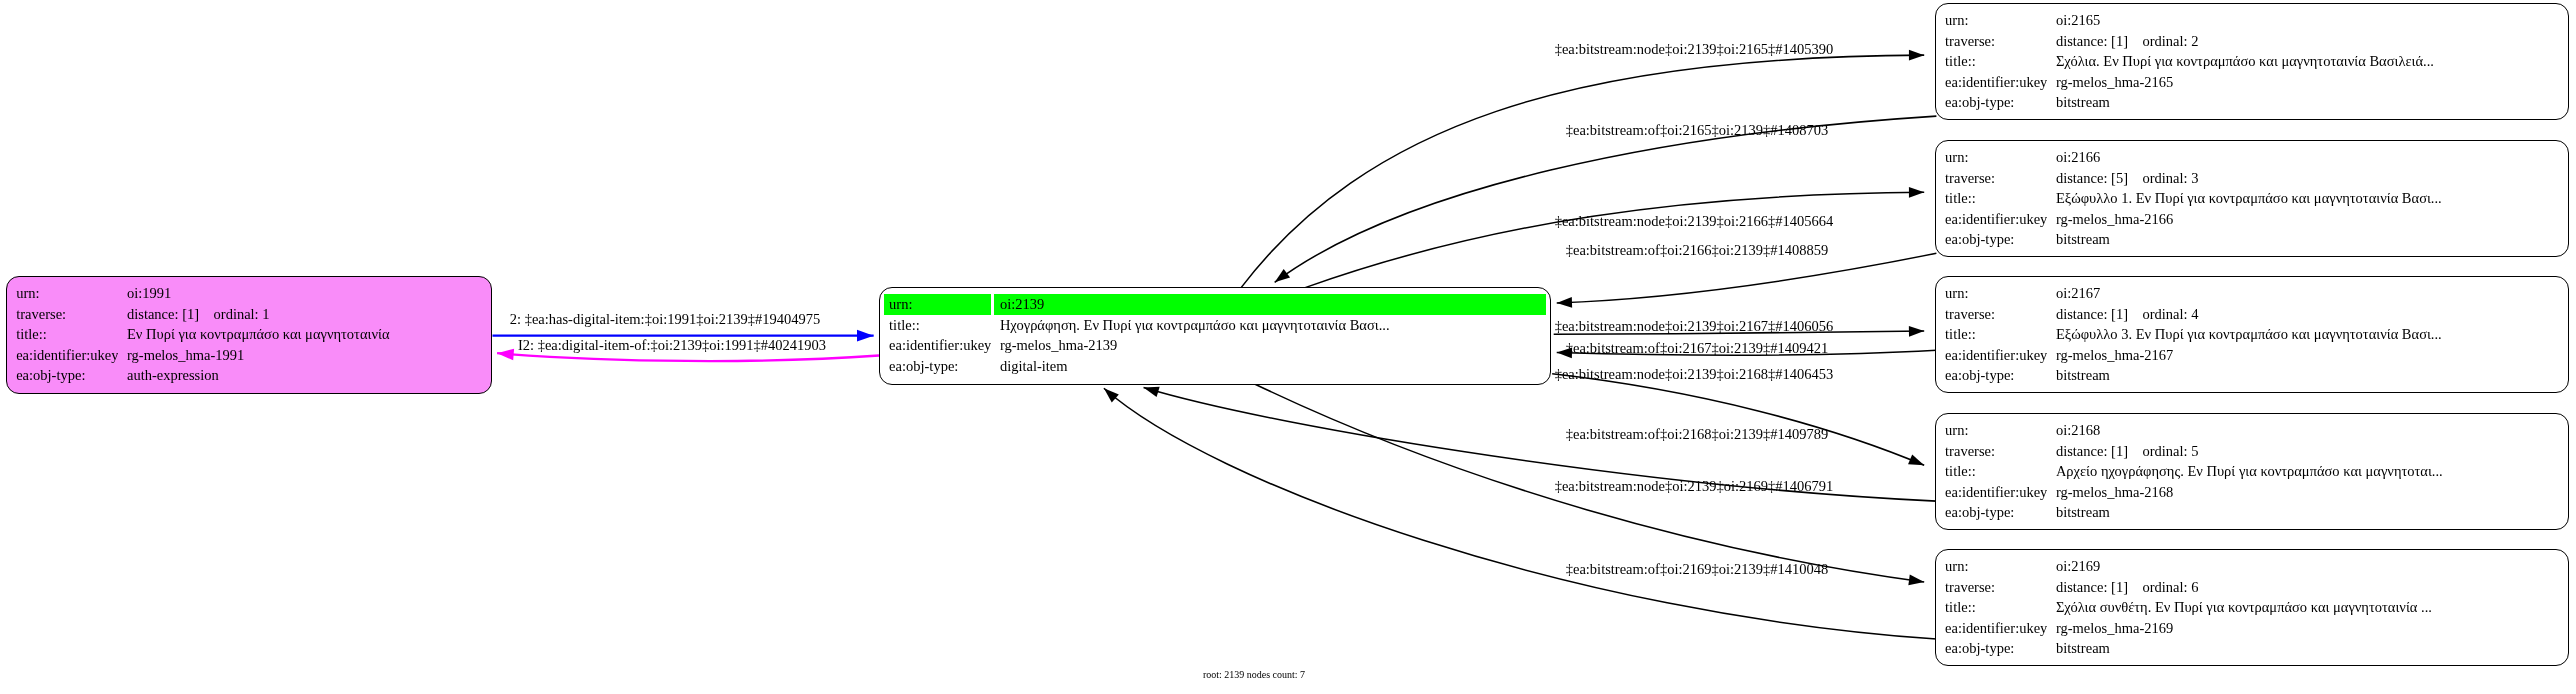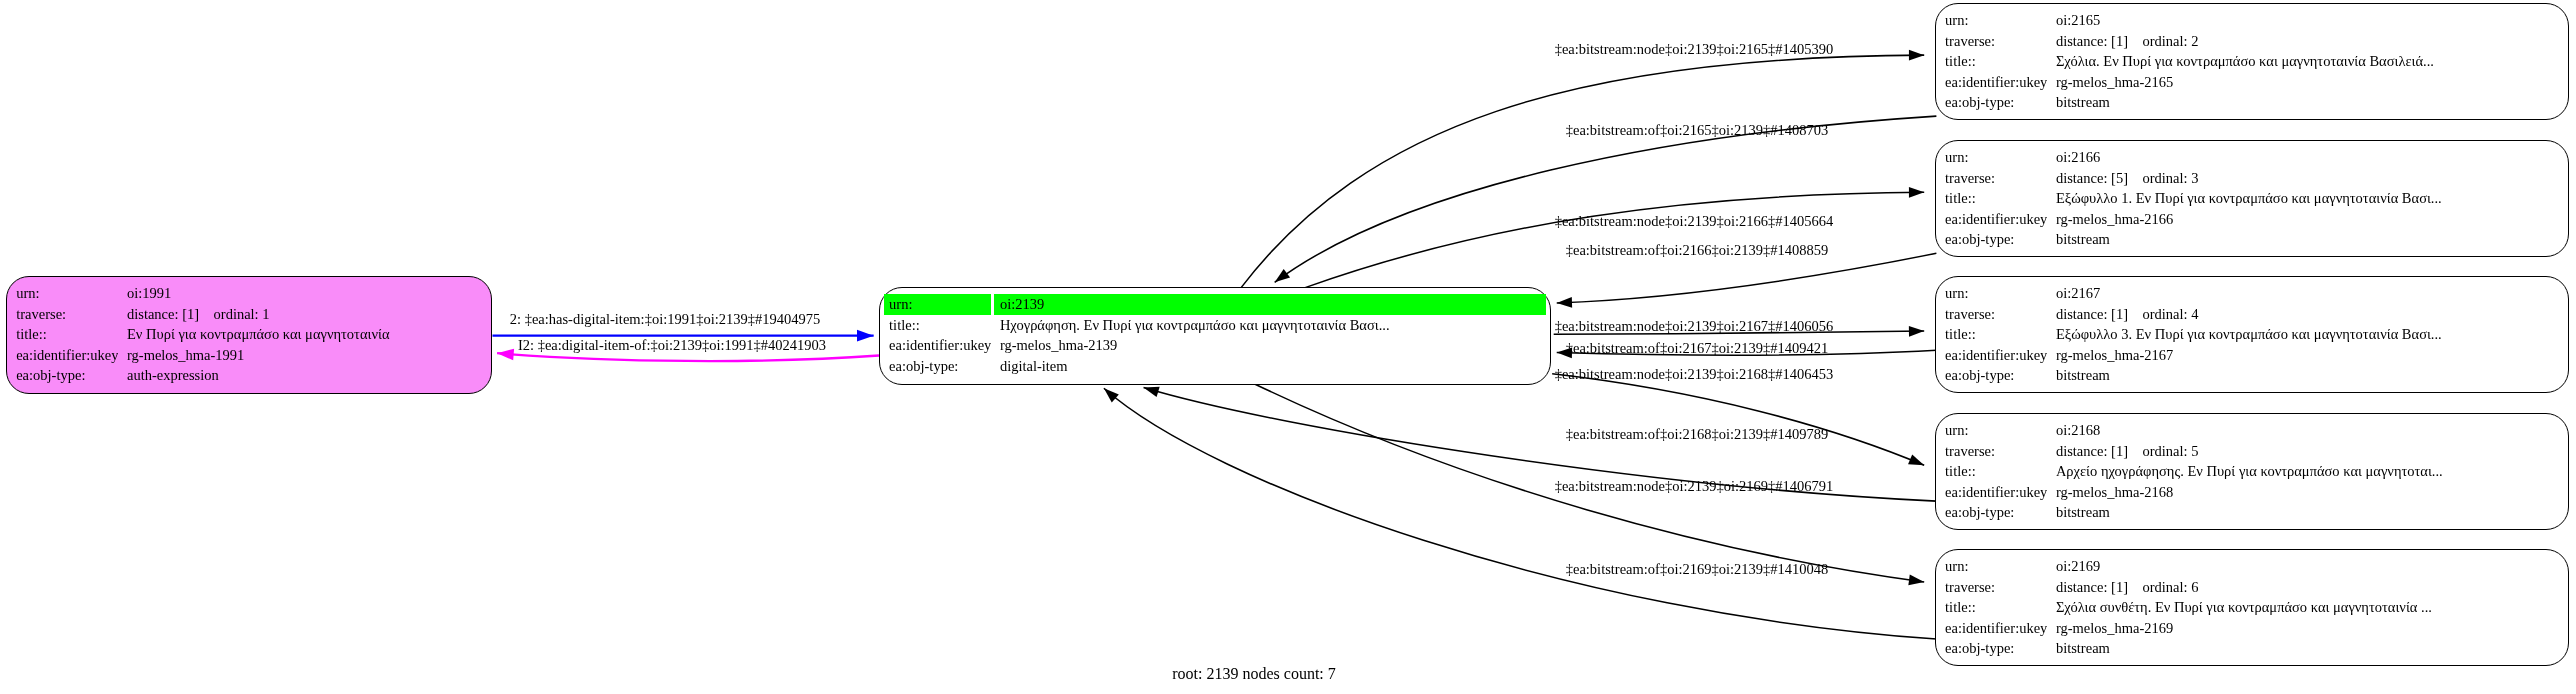--- a/index.html
+++ b/index.html
@@ -1,30 +1,30 @@
 <!DOCTYPE html>
 <html style="--focus-node-fill: #f98cf9; --highlight-row-fill: #00ff00; --forward-edge: #0000ff; --inverse-edge: #ff00ff; --edge-default: #000000; --node-border: #000000;font-size:12.2px"><head>
 <meta charset="utf-8">
 <style>
   html,body{margin:0;padding:0;background:#ffffff;}
   *{box-sizing:border-box;}
   .canvas{position:relative;width:2576px;height:695px;background:#ffffff;
           font-family:"Liberation Serif","DejaVu Serif",serif;color:#000;}
   svg.edges{position:absolute;left:0;top:0;pointer-events:none;z-index:1;}
   .node{position:absolute;z-index:2;background:#fff;border:1.5px solid var(--node-border,#000);
-        border-radius:23px;padding:6.1px 0;font-size:14.5px;}
+        border-radius:13px;padding:6.1px 0;font-size:14.5px;}
   .node.focus{background:var(--focus-node-fill,#f98cf9);}
   .row{display:flex;line-height:20.6px;padding:0 3.8px;white-space:pre;}
   .row .key{flex:0 0 107px;padding-left:5.3px;margin-right:3px;overflow:hidden;}
   .row .val{flex:1;padding-left:6.1px;overflow:hidden;}
   .row.hl .key,.row.hl .val{background:var(--highlight-row-fill,#00ff00);}
   .edge-label{position:absolute;z-index:3;transform:translate(-50%,-50%);
               white-space:nowrap;font-size:14.5px;}
   .caption{position:absolute;z-index:3;transform:translate(-50%,-50%);
-           white-space:nowrap;font-size:16px;}
+           white-space:nowrap;font-size:10px;}
 </style>
 </head>
 <body>
 
 <div class="canvas">
 
   <svg class="edges" width="2576" height="695" viewBox="0 0 3379 911">
     <defs>
       <marker id="arrow-black" viewBox="0 0 22 16" refX="21" refY="8" markerWidth="22" markerHeight="16" markerUnits="userSpaceOnUse" orient="auto">
         <path d="M1,1 L21,8 L1,15 Z" fill="#000"></path>

